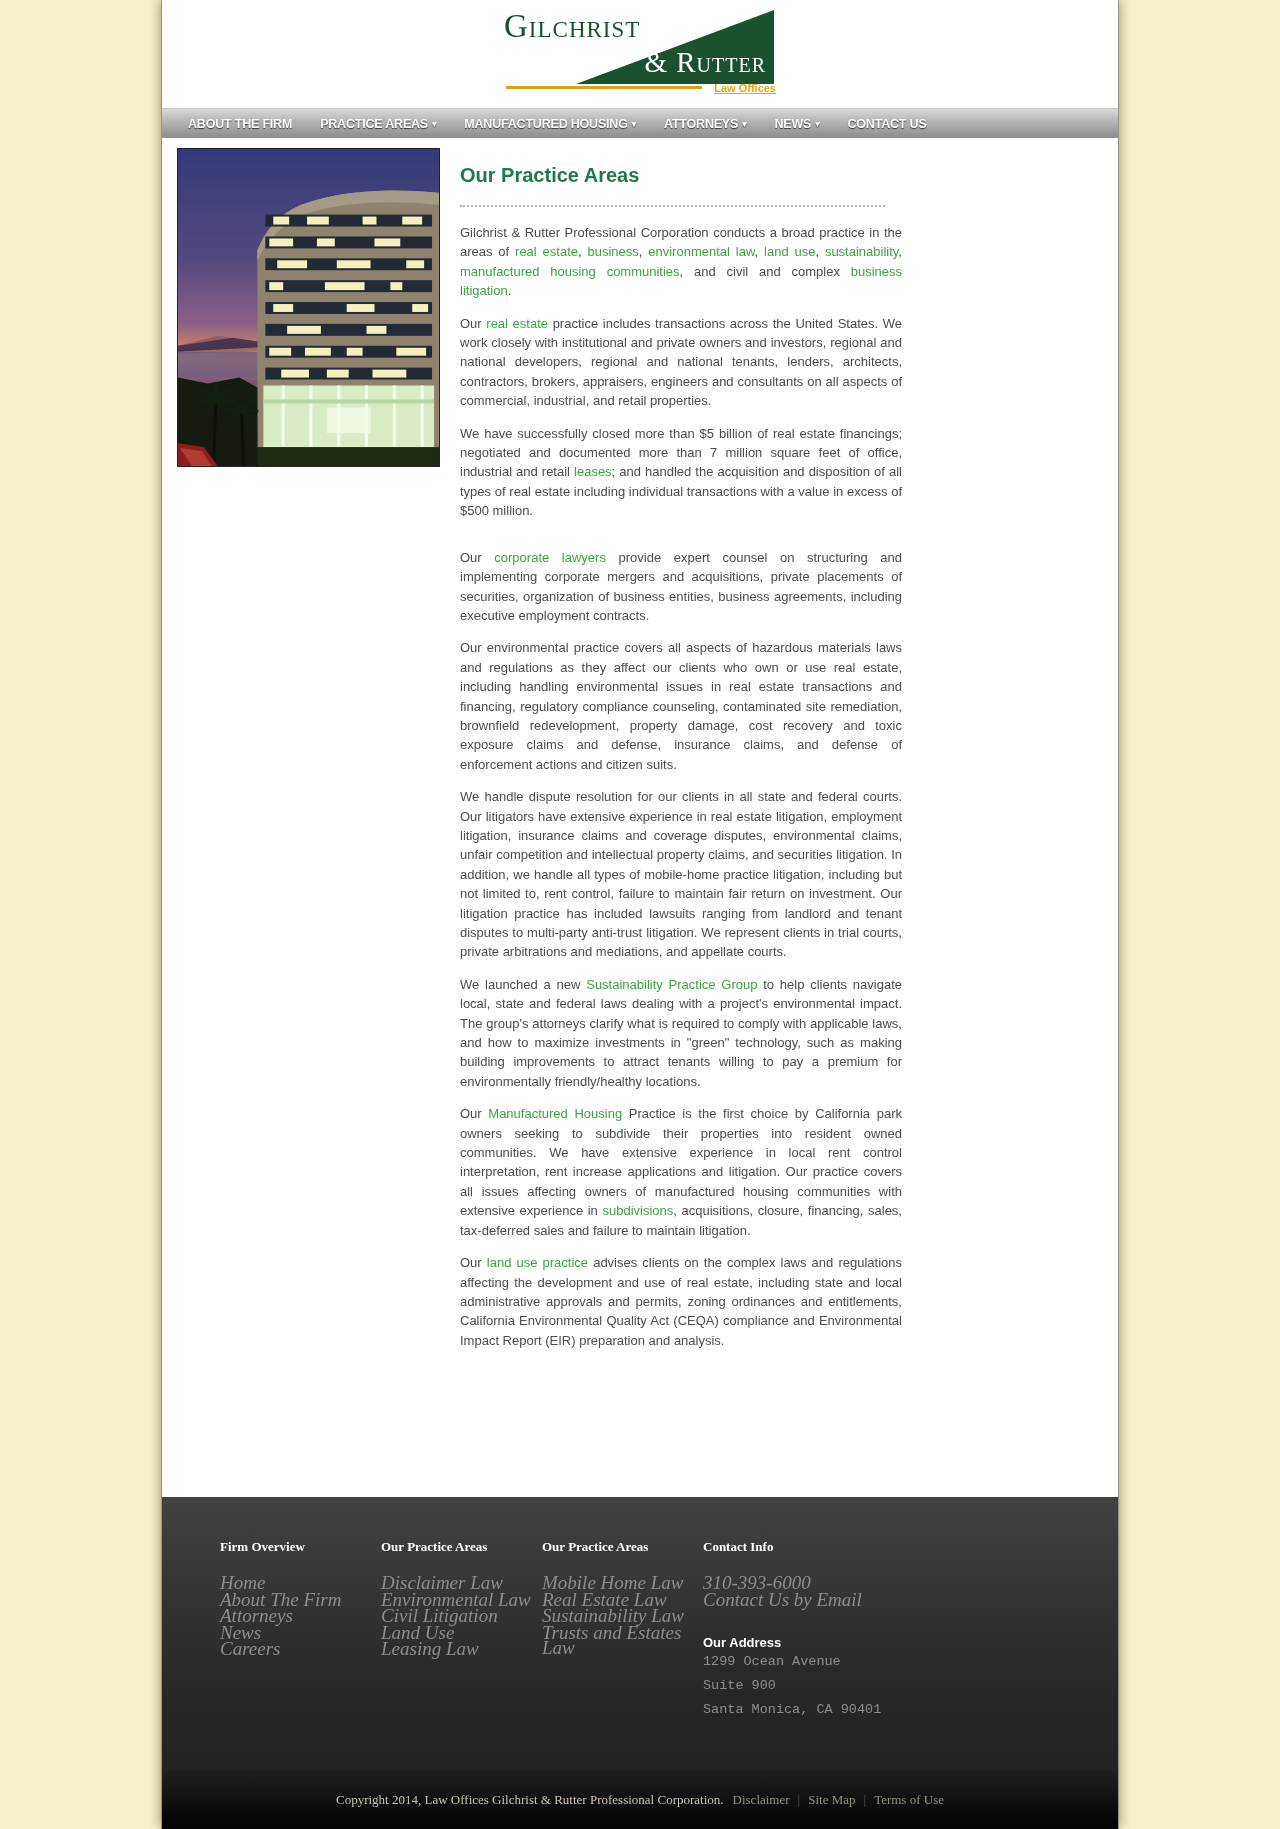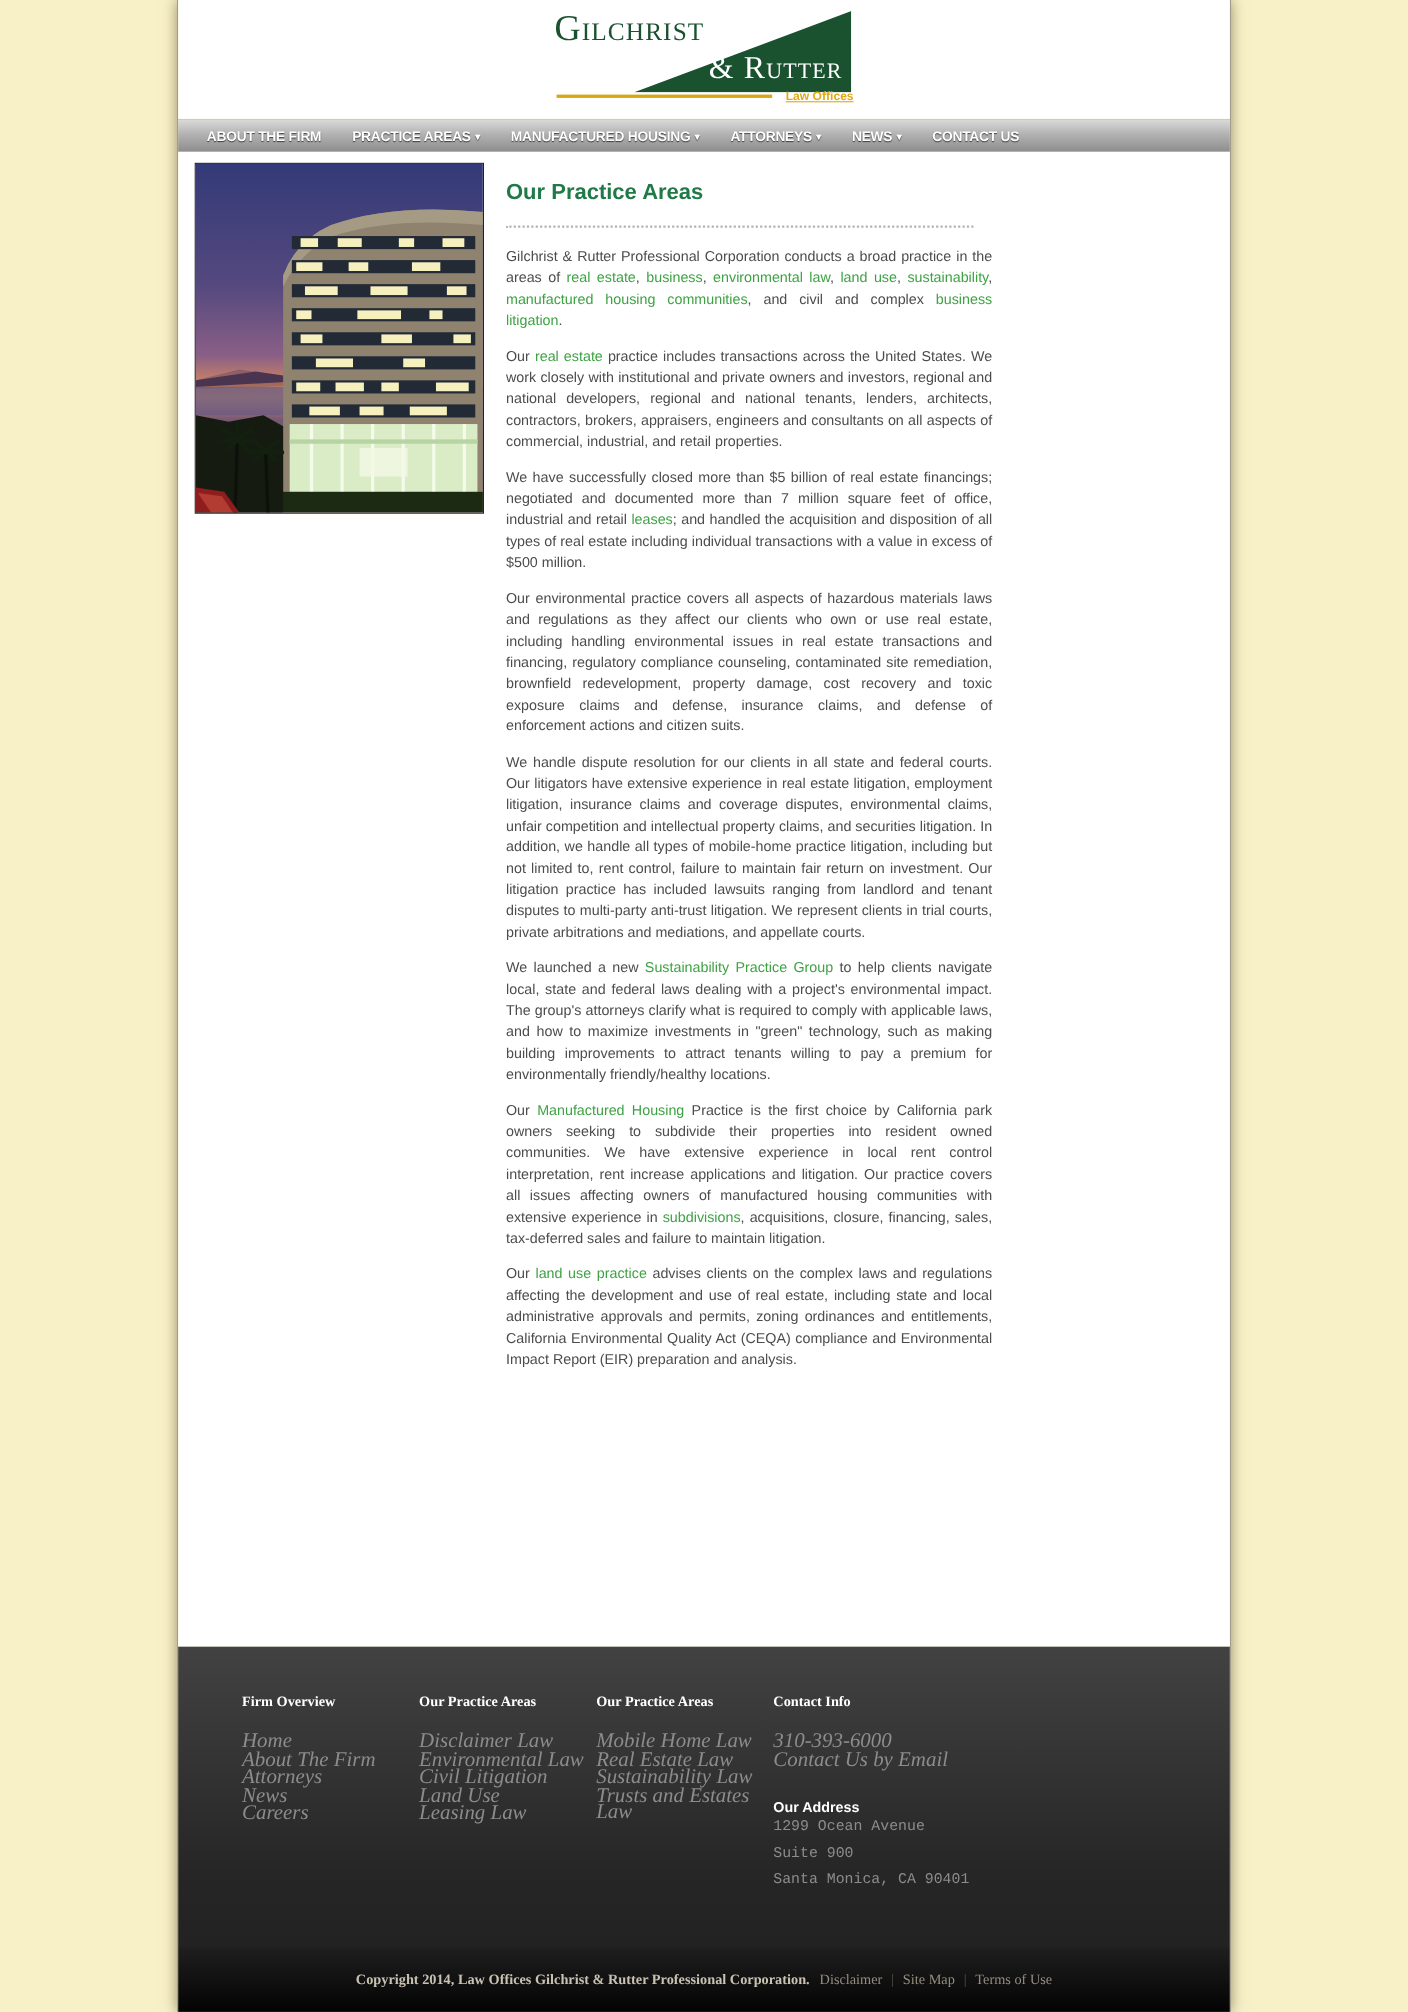--- a/index.html
+++ b/index.html
@@ -46,21 +46,21 @@
   .f-link { display:block; font-family:"Liberation Serif", serif; font-size:19px; color:#8c8c8c;
             text-decoration:none; line-height:15.5px; margin-bottom:1px; cursor:pointer;font-style:italic; }
   .f-subheading { color:#ffffff; font-size:13px; font-weight:bold; margin:28px 0 4px 0; }
   .f-address-line { font-family:Liberation Mono, monospace; font-size:13.5px; color:#8c8c8c;
                     margin-bottom:9px; }
 
   
   .legal { height:59px; background:linear-gradient(#1f1f1f,#030303);
            display:flex; align-items:center; justify-content:center;
            font-family:"Liberation Serif", serif; font-size:13px; }
-  .legal .copyright { color:#c9c2b2; margin-right:9px;font-weight:bold; }
+  .legal .copyright { color:#c9c2b2; margin-right:9px; }
   .legal a { color:#958e80; text-decoration:none; cursor:pointer; }
   .legal .sep { color:#58544b; margin:0 8px; }
 </style>
 </head>
 <body>
 
 <div class="page">
 
   <div class="header">
     <div class="logo">
@@ -167,20 +167,21 @@
         <rect x="150" y="260" width="44" height="26" fill="#f2f8e4" opacity="0.85"></rect>
       </svg>
 
       <div class="content">
         <h1 class="page-title">Our Practice Areas</h1>
         <div class="dotted-divider"></div>
         <div>
             <p class="para">Gilchrist &amp; Rutter Professional Corporation conducts a broad practice in the areas of <a class="green-link">real estate</a>, <a class="green-link">business</a>, <a class="green-link">environmental law</a>, <a class="green-link">land use</a>, <a class="green-link">sustainability</a>, <a class="green-link">manufactured housing communities</a>, and civil and complex <a class="green-link">business litigation</a>.</p>
             <p class="para">Our <a class="green-link">real estate</a> practice includes transactions across the United States.  We work closely with institutional and private owners and investors, regional and national developers, regional and national tenants, lenders, architects, contractors, brokers, appraisers, engineers and consultants on all aspects of commercial, industrial, and retail properties.</p>
             <p class="para">We have successfully closed more than $5 billion of real estate financings; negotiated and documented more than 7 million square feet of office, industrial and retail <a class="green-link">leases</a>; and handled the acquisition and disposition  of all types of real estate  including individual transactions with a value in excess of $500 million.</p>
+            <p class="para gap">Our <a class="green-link">corporate lawyers</a> provide expert counsel on structuring and implementing corporate mergers and acquisitions, private placements of securities, organization of  business entities,  business agreements,  including  executive  employment contracts.</p>
             <p class="para">Our environmental practice covers all aspects of hazardous materials laws and regulations as they affect our clients who own or use real estate, including handling environmental issues in real estate transactions and financing, regulatory compliance counseling, contaminated site remediation, brownfield redevelopment, property damage, cost recovery and toxic exposure claims and defense, insurance claims, and defense of enforcement actions and citizen suits.</p>
             <p class="para">We handle dispute resolution for our clients in all state and federal courts.  Our litigators have extensive experience in real estate litigation, employment litigation, insurance claims and coverage disputes, environmental claims, unfair competition and intellectual property claims, and securities litigation.  In addition, we handle all types of mobile-home practice litigation, including but not limited to, rent control, failure to maintain fair return on investment.  Our litigation practice has included lawsuits ranging from landlord and tenant disputes to multi-party anti-trust litigation.   We represent clients in trial courts, private arbitrations and mediations, and appellate courts.</p>
             <p class="para">We launched a new <a class="green-link">Sustainability Practice Group</a> to  help clients navigate local, state and federal laws dealing with a project's environmental impact. The group's attorneys clarify what is required to comply with applicable laws, and how to maximize investments in "green" technology, such as making building improvements to attract tenants willing to pay a premium for environmentally friendly/healthy locations.</p>
             <p class="para">Our <a class="green-link">Manufactured Housing</a> Practice is the first choice by California park owners seeking to subdivide their properties into resident owned communities.  We have extensive experience in local rent control interpretation, rent increase applications and litigation.   Our practice covers all issues affecting owners of manufactured housing communities with extensive experience in <a class="green-link">subdivisions</a>, acquisitions, closure, financing, sales, tax-deferred sales and failure to maintain litigation.</p>
             <p class="para">Our <a class="green-link">land use practice</a> advises clients on the complex laws and regulations affecting the development and use of real estate, including state and local administrative approvals and permits, zoning ordinances and entitlements, California Environmental Quality Act (CEQA) compliance and Environmental Impact Report (EIR) preparation and analysis.</p>
           </div>
       </div>
     </div>
   </div>
 

